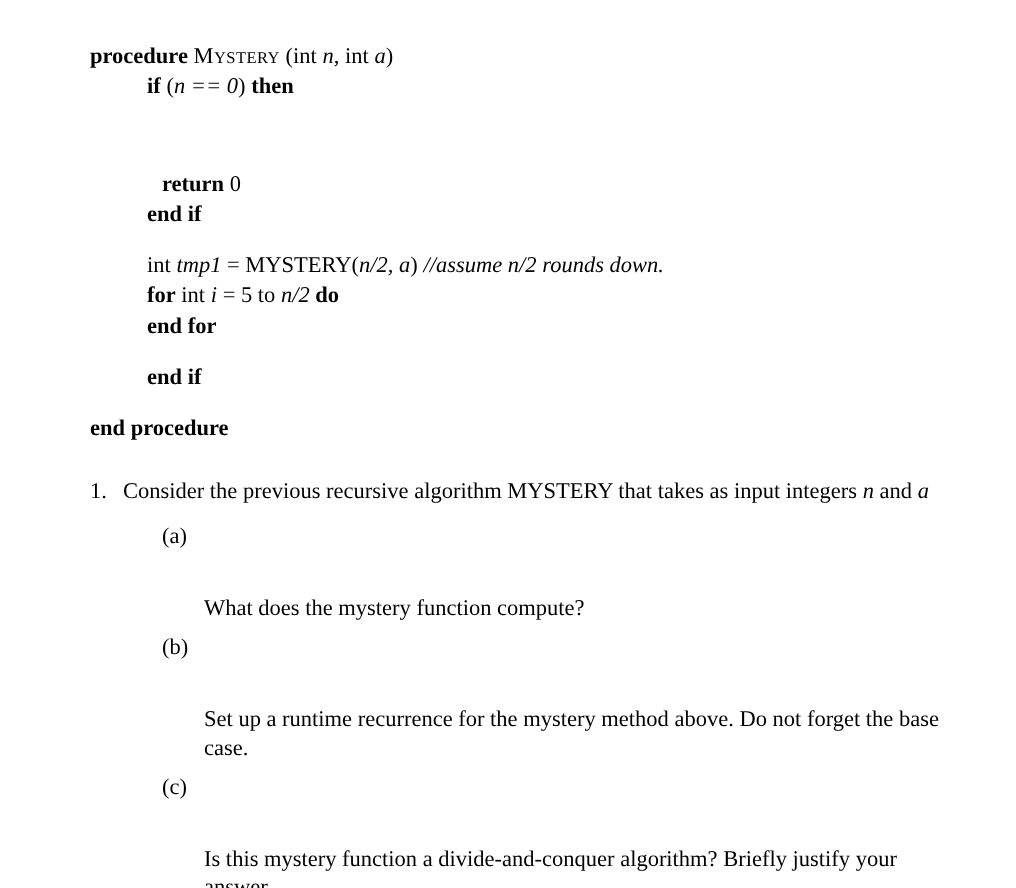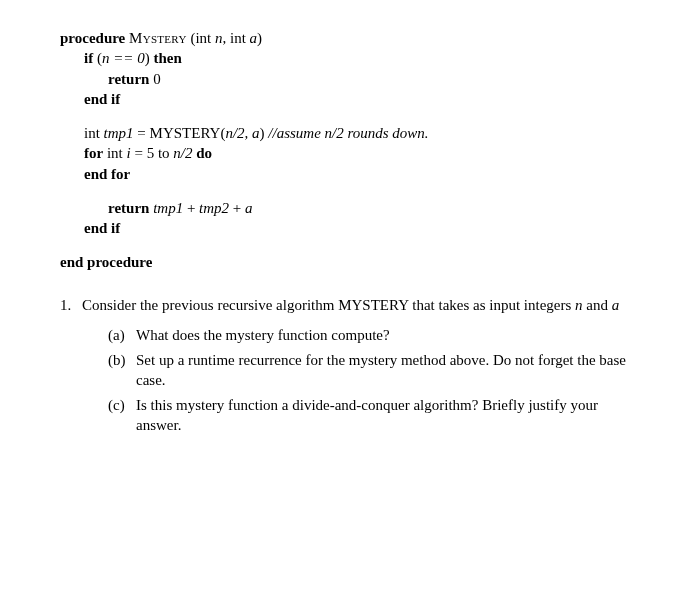--- a/index.html
+++ b/index.html
@@ -22,22 +22,22 @@
     }
     .bold { font-weight: bold; }
     .italic { font-style: italic; }
     .smallcaps {
       font-variant: small-caps;
       letter-spacing: 0.3px;
     }
     .code-block {
       line-height: 1.35;
     }
-    .ind1 { margin-left: 24px; }
-    .ind2 { margin-left: 48px; }
+    .ind1 { margin-left: 38px; }
+    .ind2 { margin-left: 48px; margin-top: 44px; }
     .spacer { height: 14px; }
     .section-spacer { height: 18px; }
     .question-number {
       display: flex;
       margin-top: 6px;
     }
     .qnum {
       width: 22px;
       flex-shrink: 0;
     }
@@ -52,20 +52,21 @@
       display: flex;
       margin-bottom: 6px;
       line-height: 1.3;
     }
     .sub-label {
       width: 28px;
       flex-shrink: 0;
     }
     .sub-text {
       flex: 1;
+      margin-top: 48px;
     }
   </style>
 </head>
 <body>
 
 <div class="page">
 
   <div class="code-block">
 
     <div class="proc-header">
@@ -99,25 +100,20 @@
     </div>
 
 
     <div class="ind1">
       <span class="bold">end for</span>
     </div>
 
     <div class="spacer"></div>
 
 
-    <div class="ind2">
-      <span class="bold">return</span>
-      <span> </span>
-      <span class="italic">tmp1</span><span> + </span><span class="italic">tmp2</span><span> + </span><span class="italic">a</span>
-    </div>
 
 
 
     <div class="ind1">
       <span class="bold">end if</span>
     </div>
 
     <div class="spacer"></div>
 
     <div>

